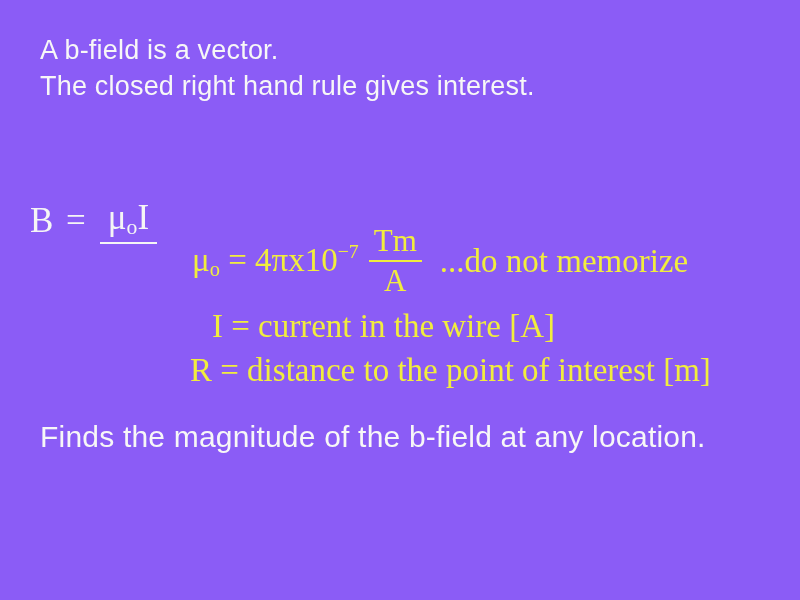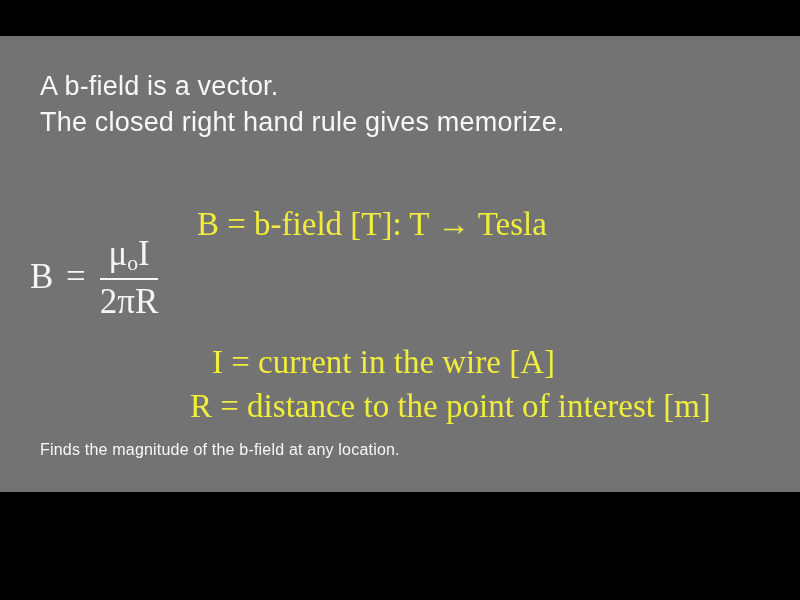--- a/index.html
+++ b/index.html
@@ -3,44 +3,43 @@
 <meta charset="utf-8">
 <style>
   html, body {
     margin: 0;
     padding: 0;
     background: #000;
   }
   .slide {
     position: relative;
     width: 800px;
-    height: 456px;
-    background: #737373;
+    height: 600px;
+    background: #8b5cf6;
     overflow: hidden;
     font-family: "Liberation Sans", sans-serif;
-    margin-top: 36px;
   }
 
   
   .intro {
     position: absolute;
     left: 40px;
     top: 32px;
     color: #f7f7f7;
     font-size: 27px;
     line-height: 36px;
     font-weight: 400;
     letter-spacing: 0.2px;
   }
   .conclusion {
     position: absolute;
     left: 40px;
-    top: 405px;
+    top: 420px;
     color: #f7f7f7;
-    font-size: 16px;
+    font-size: 30px;
     letter-spacing: 0.2px;
   }
 
   
   .main-formula {
     position: absolute;
     left: 30px;
     top: 198px;
     display: flex;
     align-items: center;
@@ -100,33 +99,39 @@
   .def-mu .frac .num { padding: 0 5px 1px 5px; border-bottom-width: 2px; }
   .mu-note { margin-left: 18px; }
 </style>
 </head>
 <body>
 
 <div class="slide">
 
   <div class="intro">
     <div>A b-field is a vector.</div>
-    <div>The closed right hand rule gives memorize.</div>
+    <div>The closed right hand rule gives interest.</div>
   </div>
 
   <div class="main-formula">
     <span class="mf-lhs">B =</span>
     <span class="frac">
       <span class="num"><span>μ</span><span class="sub-s">o</span><span>I</span></span>
-      <span class="den">2πR</span>
     </span>
   </div>
 
-  <div class="def-line def-b">B = b-field [T]: T → Tesla</div>
 
+  <div class="def-line def-mu">
+    <span><span>μ</span><span class="sub-s">o</span><span> = 4πx10</span><span class="sup-s">−7</span></span>
+    <span class="frac">
+      <span class="num">Tm</span>
+      <span class="den">A</span>
+    </span>
+    <span class="mu-note">...do not memorize</span>
+  </div>
 
   <div class="def-line def-i">I = current in the wire [A]</div>
 
   <div class="def-line def-r">R = distance to the point of interest [m]</div>
 
   <div class="conclusion">Finds the magnitude of the b-field at any location.</div>
 
 </div>
 
 </body></html>

